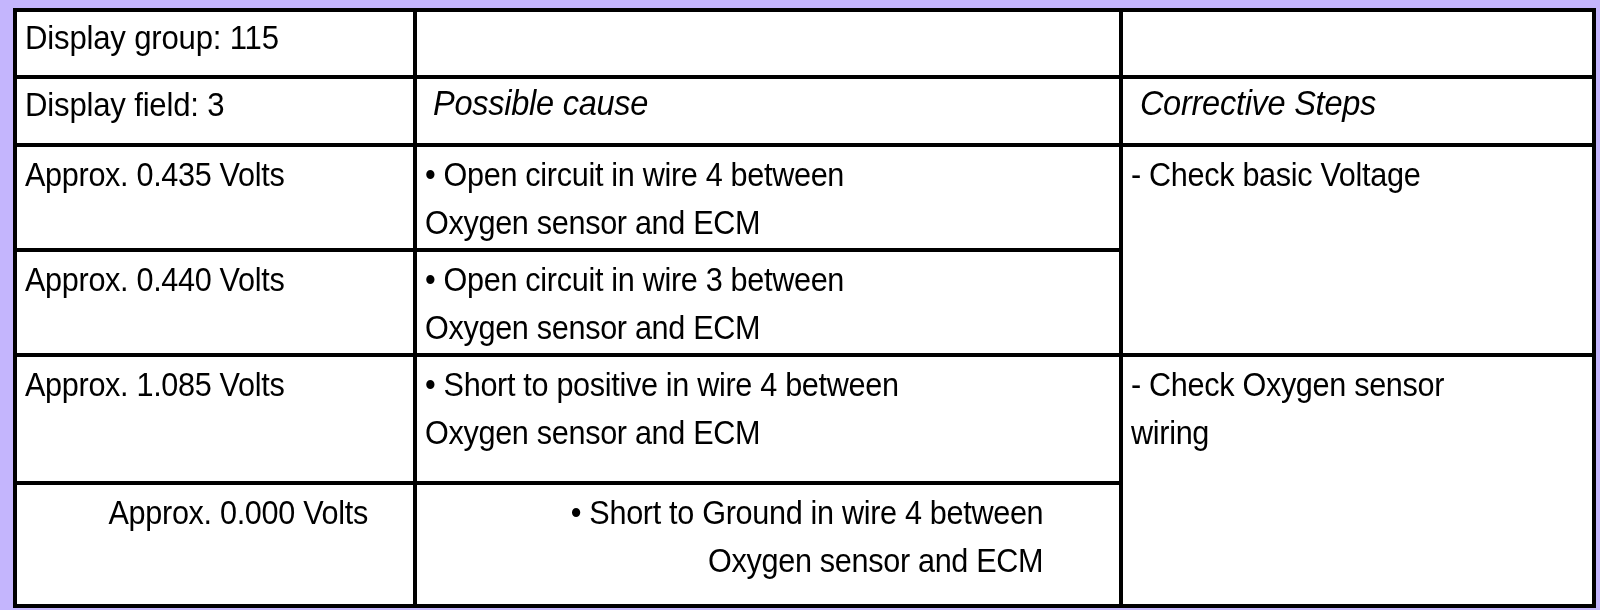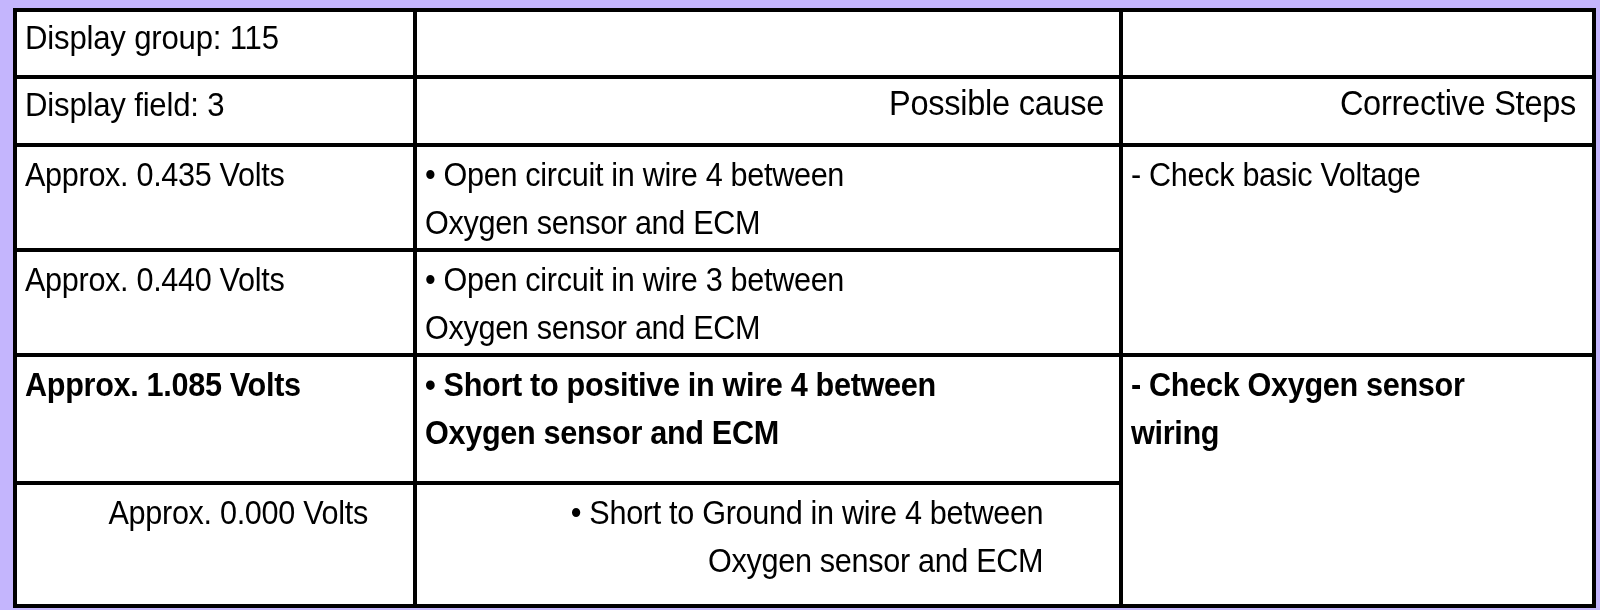--- a/index.html
+++ b/index.html
@@ -46,36 +46,37 @@
   
   col.c1 { width: 400px; }
   col.c2 { width: 706px; }
   col.c3 { width: 473px; }
 
   
   tr.r1 { height: 67px; }
   tr.r2 { height: 68px; }
   tr.r3 { height: 97px; }
   tr.r4 { height: 97px; }
-  tr.r5 { height: 128px; font-weight: bold; }
+  tr.r5 { height: 128px; }
   tr.r6 { height: 123px; text-align: right; }
 
   
   .cell-text {
     display: block;
     font-size: 34px;
     line-height: 46px;
     letter-spacing: -0.2px;
     white-space: pre-line;
     transform: scaleX(0.915);
     transform-origin: left top;
   }
 
   td.center {
-    text-align: right;
+    text-align: left;
+    font-style: italic;
   }
 
   .hdr-text {
     font-size: 35px;
     line-height: 44px;
     letter-spacing: -0.3px;
     display: inline-block;
     transform: scaleX(0.93);
   }
 

